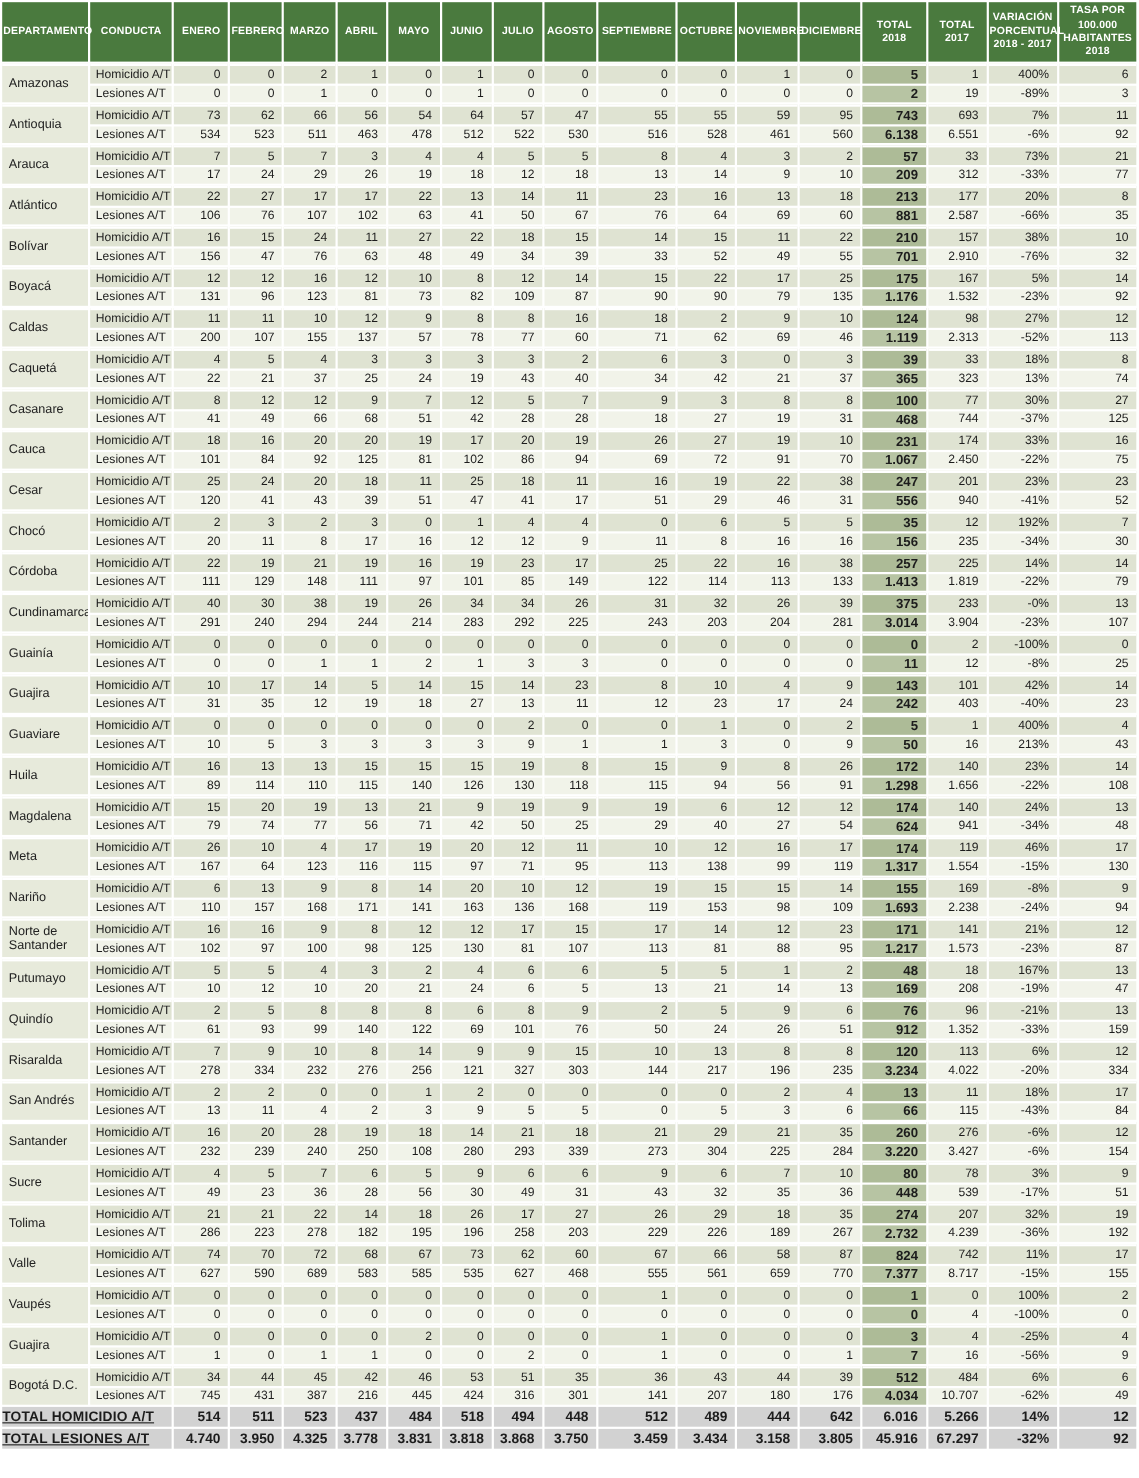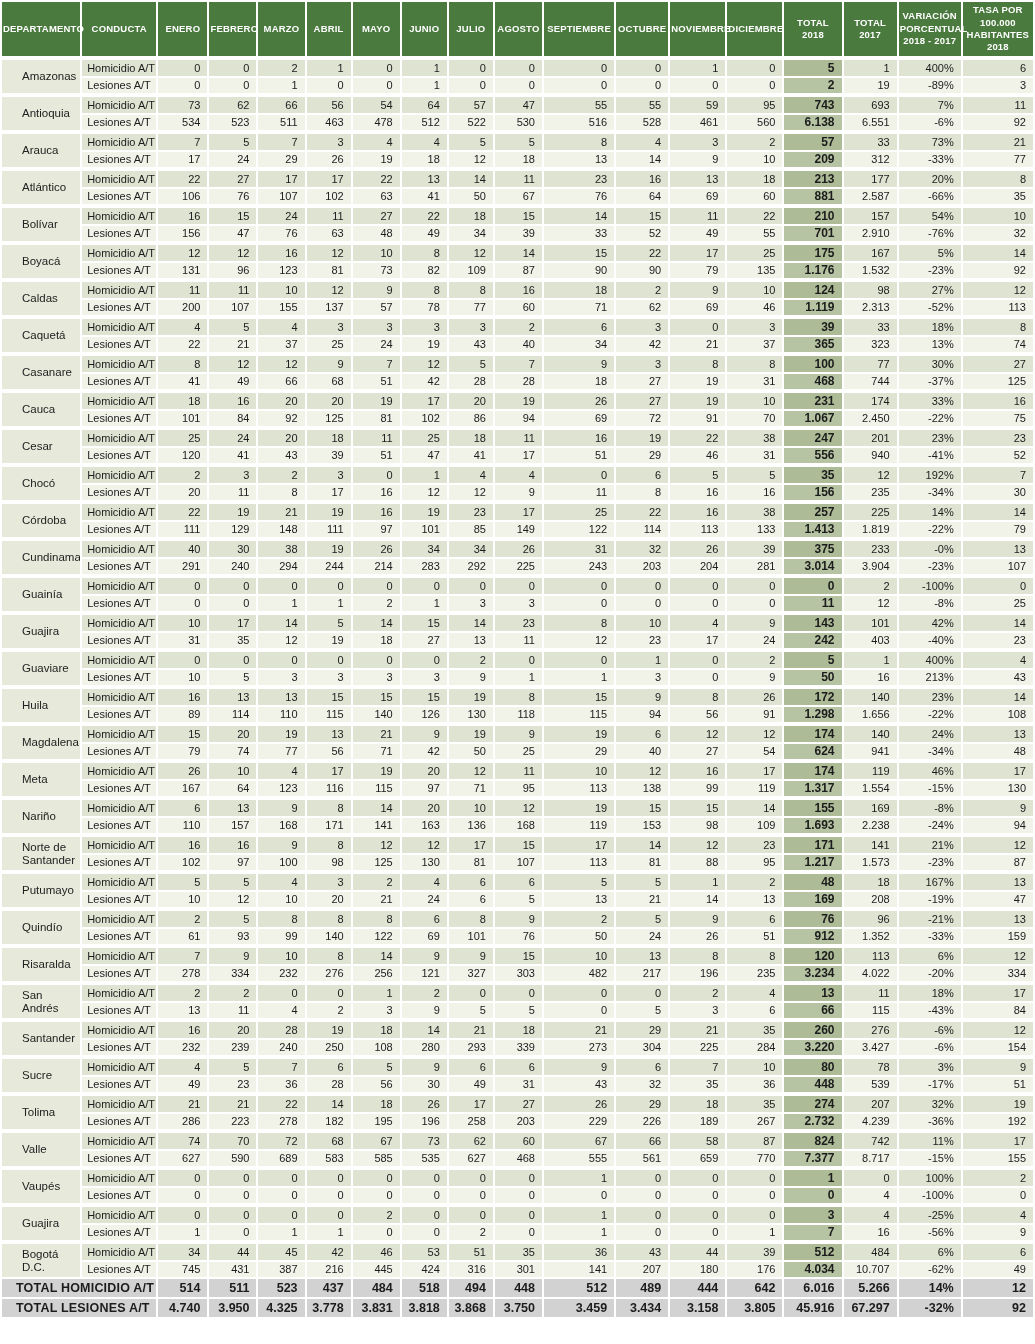--- a/index.html
+++ b/index.html
@@ -4,31 +4,31 @@
 <style>
   html,body{margin:0;padding:0;background:#ffffff;}
   body{width:1035px;font-family:"Liberation Sans", sans-serif;}
   table{border-collapse:separate;border-spacing:2px;table-layout:fixed;width:1035px;}
   th{
     background:#4a7a3e;color:#ffffff;font-size:9.5px;font-weight:bold;
     text-transform:uppercase;vertical-align:middle;text-align:center;
     padding:2px 1px;height:50px;line-height:1.3;letter-spacing:0.2px;
   }
   td{font-size:11px;color:#1c1c1c;height:15.5px;vertical-align:middle;padding:0 2px;overflow:hidden;white-space:nowrap;}
-  td.dept{background:#e7eadb;text-align:left;padding-left:20px;font-size:11.5px;color:#222;white-space:normal;line-height:1.1;}
+  td.dept{background:#e7eadb;text-align:left;padding-left:6px;font-size:11.5px;color:#222;white-space:normal;line-height:1.1;}
   td.conduct{text-align:left;padding-left:5px;}
   td.num{text-align:right;padding-right:7px;}
   tr.h td.cell, tr.h td.conduct{background:#dfe3d2;}
   tr.l td.cell, tr.l td.conduct{background:#f1f3e9;}
   tr.h td.t18{background:#adbb97;}
   tr.l td.t18{background:#b7c4a3;}
   td.t18{font-weight:bold;font-size:12px;}
   tr.block-start > td{border-top:2px solid #ffffff;}
   tfoot td{background:#d2d2d2;font-weight:bold;font-size:12.5px;height:18px;}
-  tfoot td.label{text-align:left;padding-left:14px;letter-spacing:0.2px;}
+  tfoot td.label{text-align:left;padding-left:0;letter-spacing:0.2px;text-decoration:underline;}
 </style>
 </head>
 <body>
 
 <table>
   <colgroup>
     <col style="width:78px">
       <col style="width:74px">
     <col style="width:49px">
       <col style="width:47px">
@@ -236,21 +236,21 @@
         <td class="cell num">27</td>
         <td class="cell num">22</td>
         <td class="cell num">18</td>
         <td class="cell num">15</td>
         <td class="cell num">14</td>
         <td class="cell num">15</td>
         <td class="cell num">11</td>
         <td class="cell num">22</td>
         <td class="t18 num">210</td>
         <td class="cell num">157</td>
-        <td class="cell num">54%</td>
+        <td class="cell num">38%</td>
         <td class="cell num">10</td>
       </tr>
       <tr class="l">
         <td class="conduct">Lesiones A/T</td>
         <td class="cell num">156</td>
         <td class="cell num">47</td>
         <td class="cell num">76</td>
         <td class="cell num">63</td>
         <td class="cell num">48</td>
         <td class="cell num">49</td>
@@ -1029,21 +1029,21 @@
       <tr class="l">
         <td class="conduct">Lesiones A/T</td>
         <td class="cell num">278</td>
         <td class="cell num">334</td>
         <td class="cell num">232</td>
         <td class="cell num">276</td>
         <td class="cell num">256</td>
         <td class="cell num">121</td>
         <td class="cell num">327</td>
         <td class="cell num">303</td>
-        <td class="cell num">482</td>
+        <td class="cell num">144</td>
         <td class="cell num">217</td>
         <td class="cell num">196</td>
         <td class="cell num">235</td>
         <td class="t18 num">3.234</td>
         <td class="cell num">4.022</td>
         <td class="cell num">-20%</td>
         <td class="cell num">334</td>
       </tr>
       <tr class="h block-start">
         <td class="dept" rowspan="2">San Andrés</td>

